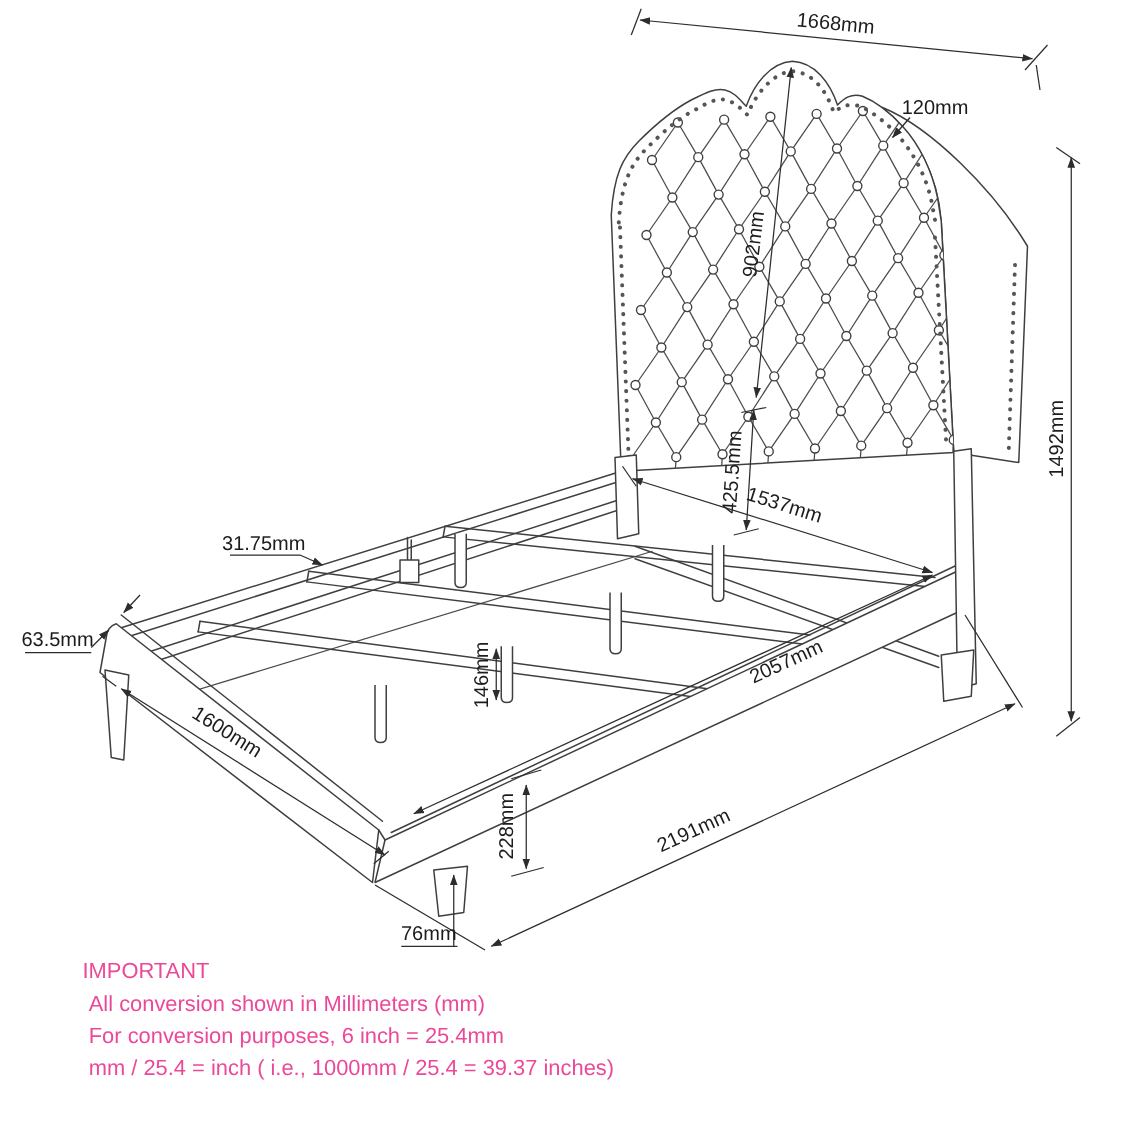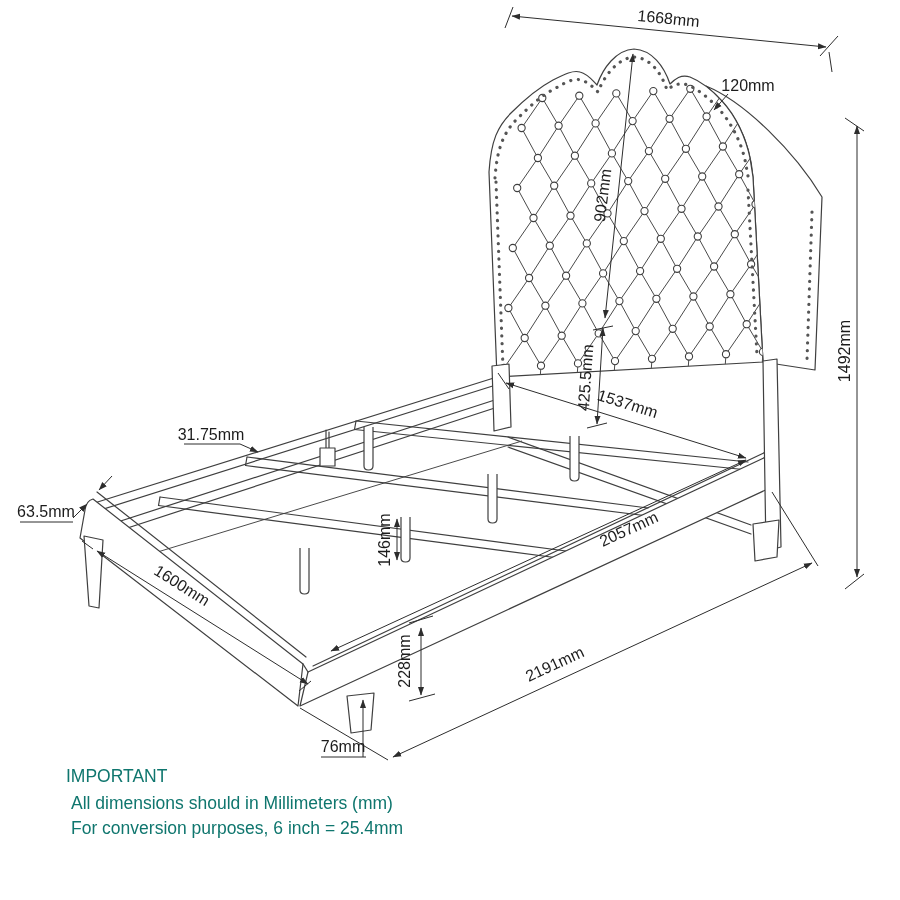--- a/index.html
+++ b/index.html
@@ -7,21 +7,21 @@
          font-family:"Liberation Sans",sans-serif;}
   svg{position:absolute;left:0;top:0;}
   .geo{stroke:#3f3f3f;stroke-width:1.2;fill:none;stroke-linejoin:round;stroke-linecap:round;}
   .geow{stroke:#3f3f3f;stroke-width:1.2;fill:#ffffff;stroke-linejoin:round;}
   .thin{stroke:#4a4a4a;stroke-width:1;fill:none;}
   .dim{stroke:#2d2d2d;stroke-width:1;fill:none;}
   .dimtext{font:16px "Liberation Sans",sans-serif;fill:#1c1c1c;}
   .nails{stroke:#555;stroke-width:3.2;fill:none;stroke-linecap:round;stroke-dasharray:0.1 7.6;}
   .tuftline{stroke:#4a4a4a;stroke-width:1;fill:none;}
   .button{fill:#fff;stroke:#3f3f3f;stroke-width:1.1;}
-  #notes{position:absolute;left:66px;top:764px;color:#0f766e;font-size:17.5px;line-height:25.5px;}
+  #notes{position:absolute;left:66px;top:764px;color:#ec4899;font-size:17.5px;line-height:25.5px;}
   #notes .head{margin-bottom:1px;}
   #notes .ln{padding-left:5px;}
 </style>
 </head>
 <body>
 
 <div id="stage">
 <svg width="900" height="900" viewBox="0 0 900 900">
   <defs>
     <marker id="arr" viewBox="0 0 10 10" refX="9" refY="5" markerWidth="9" markerHeight="9" orient="auto-start-reverse">
@@ -412,16 +412,17 @@
 
   <g>
     <path class="dim" d="M321,757 L366,757"></path>
     <path class="dim" marker-end="url(#arr)" d="M363,757 L363,700"></path>
     <text class="dimtext" text-anchor="middle" transform="translate(343,752)">76mm</text>
   </g>
 </svg>
 
 <div id="notes">
   <div class="head">IMPORTANT</div>
-  <div class="ln">All dimensions should in Millimeters (mm)</div>
+  <div class="ln">All conversion shown in Millimeters (mm)</div>
   <div class="ln">For conversion purposes, 6 inch = 25.4mm</div>
+  <div class="ln">mm / 25.4 = inch ( i.e., 1000mm / 25.4 = 39.37 inches)</div>
 </div>
 </div>
 
 </body></html>

